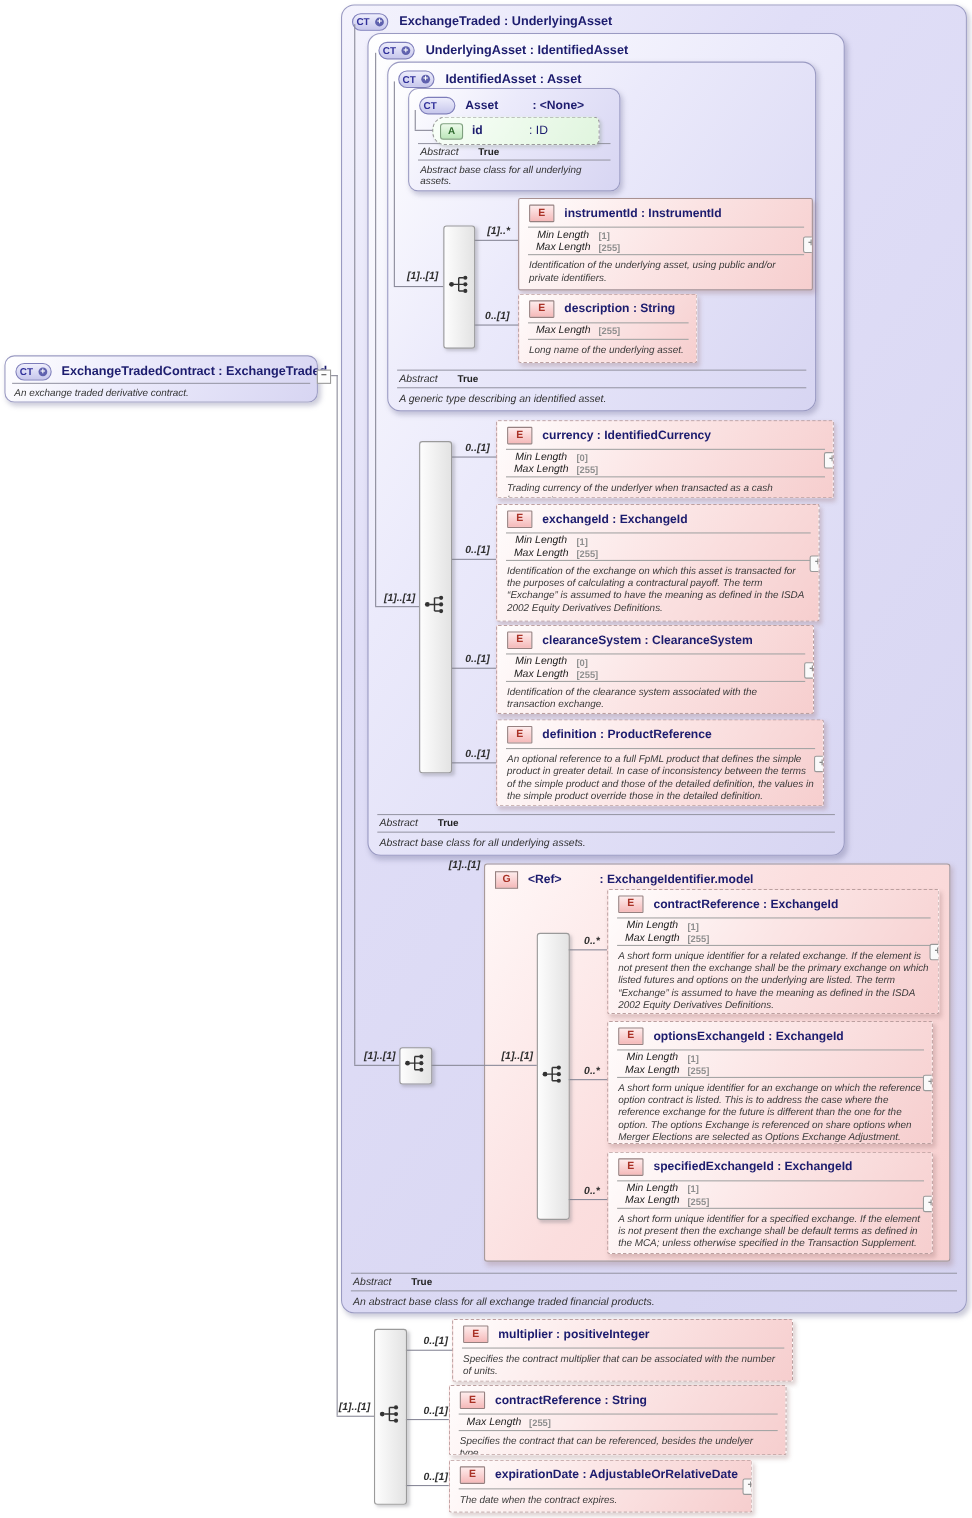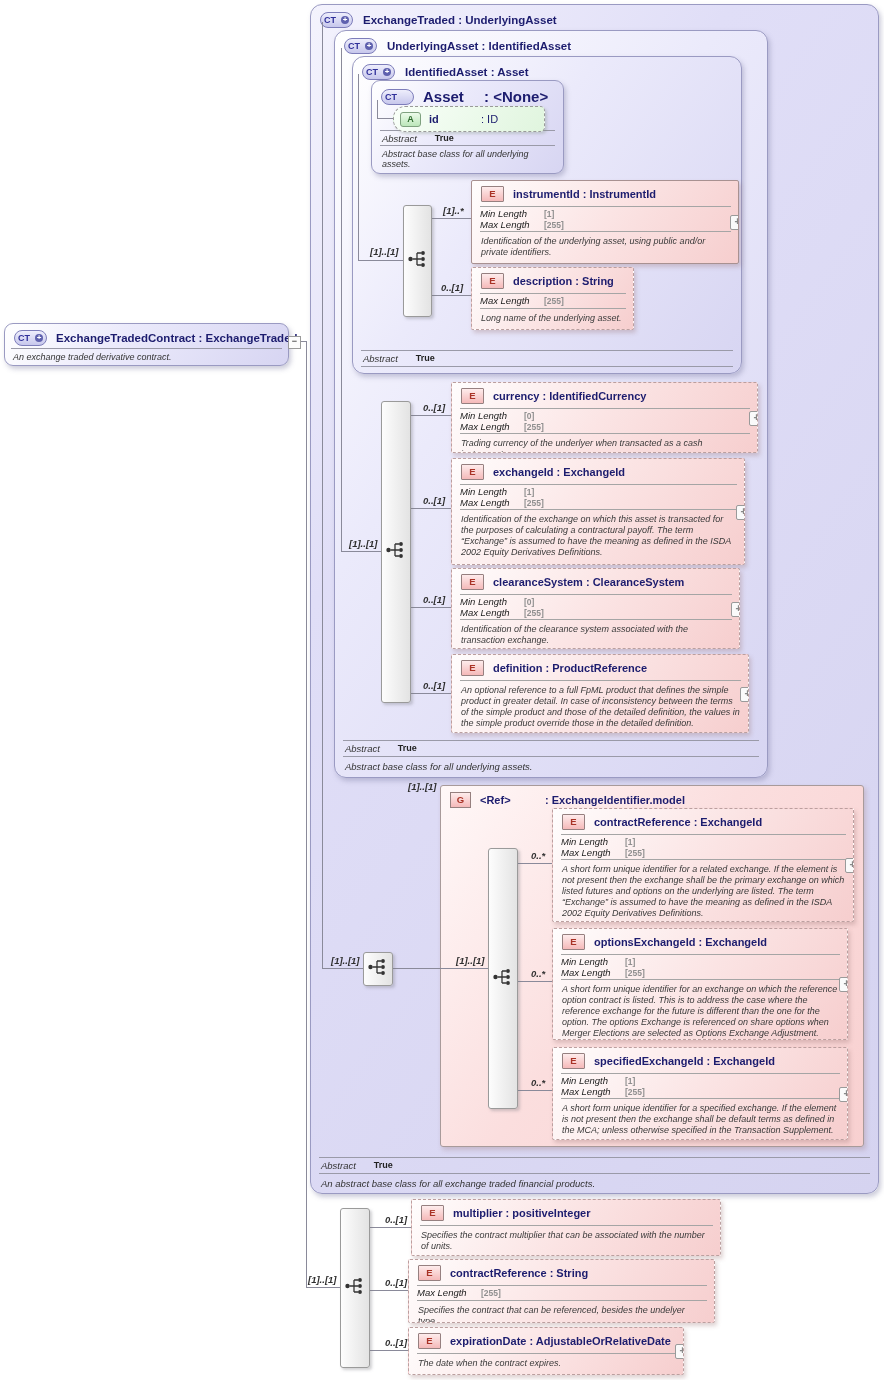--- a/index.html
+++ b/index.html
@@ -6,21 +6,21 @@
   #canvas{position:relative;width:884px;height:1380px;background:#ffffff;overflow:hidden;
           font-family:"Liberation Sans", sans-serif;}
 
   
   .ct-box{position:absolute;border:1px solid #9a9ac2;border-radius:12px;
           background:linear-gradient(125deg,#ffffff 0%,#ebeafb 40%,#d7d5f2 100%);
           box-shadow:2px 3px 5px rgba(110,110,150,.35);}
   .ct-box.outer{background:linear-gradient(125deg,#f4f3fd 0%,#e0def7 30%,#d5d3f0 100%);}
   .ct-head{display:flex;align-items:center;gap:10px;padding:7px 8px 0 9px;}
   .ct-title{font-size:11.5px;font-weight:bold;color:#1c1c6e;white-space:nowrap;}
-  .name-part{font-size:15px;font-weight:bold;color:#1c1c6e;white-space:nowrap;}
+  .name-part{font-size:11px;font-weight:bold;color:#1c1c6e;white-space:nowrap;}
 
   .badge-ct{display:inline-flex;align-items:center;justify-content:space-between;min-width:25px;height:14px;
             border:1.5px solid #7d7dba;border-radius:8px;padding:0 3px;
             background:linear-gradient(#eeeefc,#c7c7ec);color:#30309a;font-size:9px;font-weight:bold;}
   .plusdot{display:inline-block;width:8px;height:8px;border-radius:50%;background:#5f61ae;color:#fff;
            font-size:8px;line-height:8px;font-weight:bold;text-align:center;margin-left:2px;}
 
   
   .meta{position:absolute;left:8px;right:8px;}
   .meta-rule{height:1px;background:#9a9aa8;margin-bottom:2px;}
@@ -33,21 +33,21 @@
   .el{position:absolute;border:1px dashed #bb9f9f;border-radius:2px;overflow:hidden;
       background:linear-gradient(125deg,#fffdfd 0%,#fbe4e4 50%,#f6cece 100%);
       box-shadow:2px 3px 4px rgba(150,110,110,.3);}
   .el.solid{border-style:solid;border-color:#a89191;}
   .el-head{display:flex;align-items:center;gap:9px;padding:5px 6px 3px 9px;}
   .el-title{font-size:11px;font-weight:bold;color:#1c1c6e;white-space:nowrap;}
   .badge-e{flex:0 0 auto;width:21px;height:14px;border:1px solid #968080;border-radius:1px;
            background:linear-gradient(#feecec,#f5b9b9);color:#a93226;
            font-size:9.5px;line-height:13px;font-weight:bold;text-align:center;}
   .rule{height:1px;background:#a5a5a5;margin:1px 7px 2px 8px;}
-  .facet{display:flex;padding:0 8px;font-size:9.5px;line-height:10.5px;}
+  .facet{display:flex;padding:0 8px;font-size:9.5px;line-height:10.5px;text-align:center;}
   .flabel{font-style:italic;color:#222;width:64px;}
   .fval{font-size:8.5px;font-weight:bold;color:#8f8f8f;}
   .ann{font-style:italic;font-size:9px;line-height:11px;color:#3a3a3a;padding:2px 8px 0 9px;}
 
   
   .g-box{position:absolute;border:1px solid #a89a9a;border-radius:3px;
          background:linear-gradient(125deg,#fff8f8 0%,#fbdede 45%,#f8d0d0 100%);
          box-shadow:2px 3px 5px rgba(150,110,110,.3);}
   .badge-g{flex:0 0 auto;width:19px;height:14px;border:1px solid #96807f;
            background:linear-gradient(#feecec,#f5b9b9);color:#a93226;
@@ -130,20 +130,21 @@
         </span>
       <span class="ct-title">IdentifiedAsset : Asset</span>
     </div>
     <div class="meta" style="bottom:4px;">
       <div class="meta-rule"></div>
       <div class="abs-row">
           <span class="abs-label">Abstract</span>
           <span class="abs-val">True</span>
         </div>
       <div class="meta-rule"></div>
+      <div class="meta-ann">A generic type describing an identified asset.</div>
     </div>
   </div>
 
   <div class="ct-box" style="left:371px;top:80px;width:191px;height:92px;border-radius:9px;">
     <div class="ct-head" style="gap:9px;">
       <span class="badge-ct">
           <span>CT</span>
         </span>
       <span class="name-part" style="width:52px;">Asset</span>
       <span class="name-part">: &lt;None&gt;</span>

